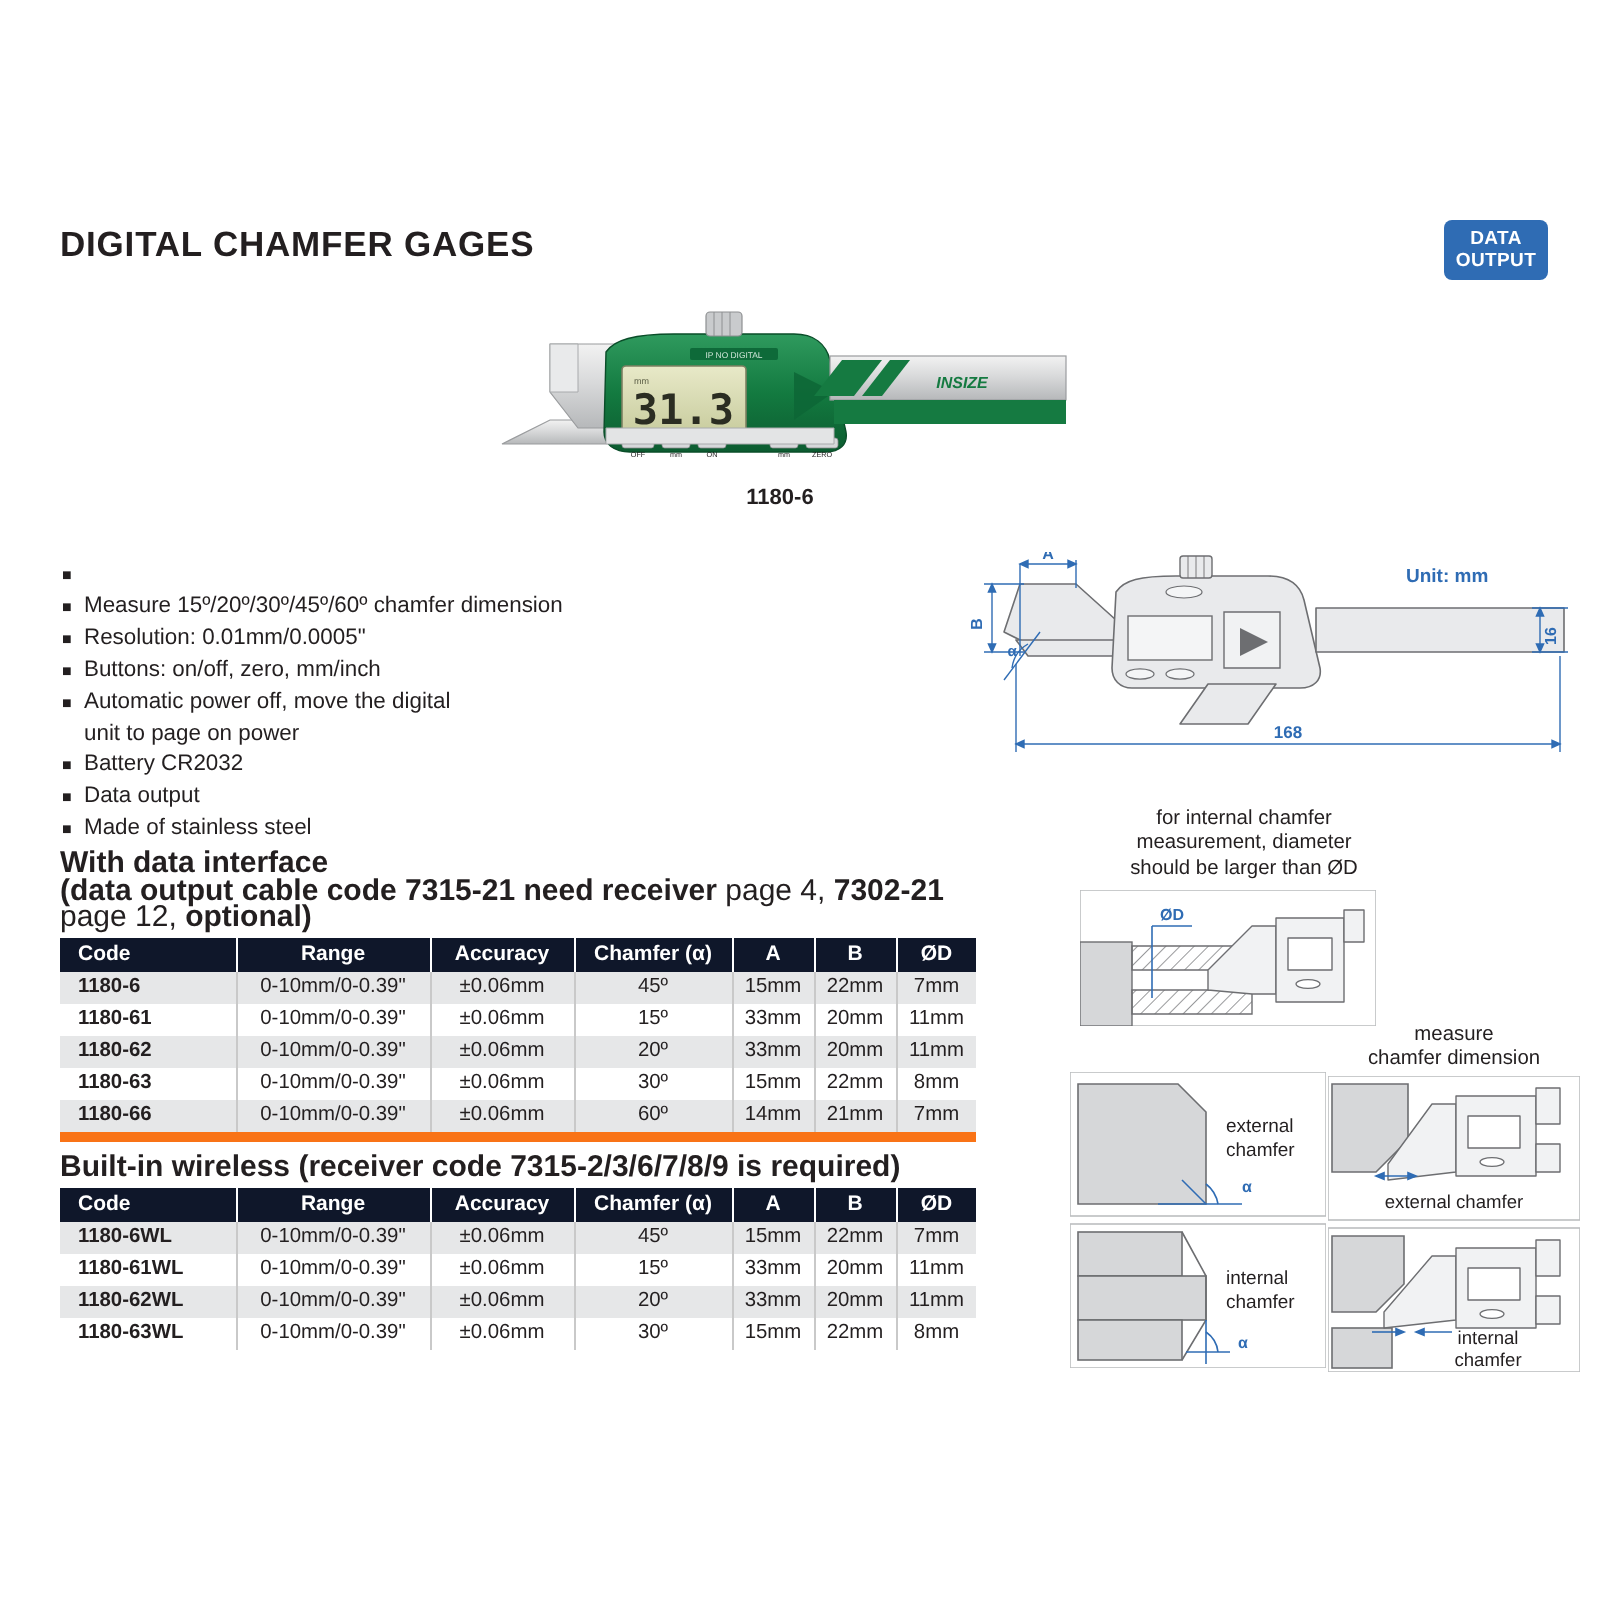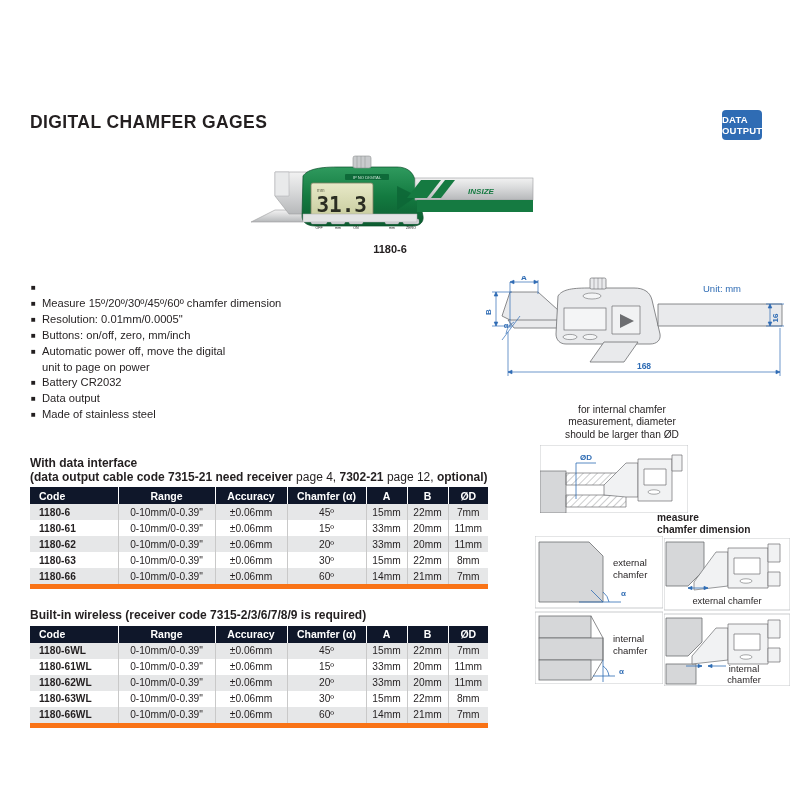--- a/index.html
+++ b/index.html
@@ -25,27 +25,27 @@
     font-weight: bold;
     letter-spacing: 0.4px;
     color: #231f20;
   }
 
   
   .badge {
     position: absolute;
     left: 722px;
     top: 110px;
-    width: 40px;
+    width: 52px;
     height: 30px;
     background: #2f6cb4;
     border-radius: 4px;
     display: flex;
     flex-direction: column;
-    align-items: flex-start;
+    align-items: center;
     justify-content: center;
     color: #ffffff;
     font-size: 9.5px;
     font-weight: bold;
     line-height: 11px;
     letter-spacing: 0.2px;
   }
 
   
   .photo-wrap {
@@ -99,32 +99,31 @@
     left: 462px;
     top: 276px;
     width: 330px;
     height: 110px;
   }
   .unit-label {
     position: absolute;
     left: 703px;
     top: 283px;
     font-size: 9.5px;
-    font-weight: normal;
+    font-weight: bold;
     color: #2f6cb4;
   }
 
   
   .tbl-block { position: absolute; left: 30px; width: 458px; }
   .tbl-cap {
-    font-size: 12px;
+    font-size: 15px;
     font-weight: bold;
     line-height: 13.5px;
     color: #231f20;
-    margin-top: 32px;
   }
   .tbl-cap .reg { font-weight: normal; }
   table.spec {
     border-collapse: collapse;
     width: 458px;
     table-layout: fixed;
     margin-top: 3px;
   }
   table.spec th {
     background: #0f172a;
@@ -179,25 +178,24 @@
     left: 535px;
     top: 536px;
     width: 128px;
     height: 148px;
   }
   .measure-head {
     position: absolute;
     left: 657px;
     top: 512px;
     width: 140px;
-    text-align: left;
+    text-align: center;
     font-size: 10.2px;
     line-height: 12.2px;
     color: #231f20;
-    font-weight: bold;
   }
   .measure-figs {
     position: absolute;
     left: 664px;
     top: 538px;
     width: 126px;
     height: 152px;
   }
 </style>
 </head>
@@ -515,29 +513,20 @@
         </tr>
       <tr class="even">
           <td class="code">1180-63WL</td>
           <td>0-10mm/0-0.39"</td>
           <td>±0.06mm</td>
           <td>30º</td>
           <td>15mm</td>
           <td>22mm</td>
           <td>8mm</td>
         </tr>
-      <tr class="odd last">
-          <td class="code">1180-66WL</td>
-          <td>0-10mm/0-0.39"</td>
-          <td>±0.06mm</td>
-          <td>60º</td>
-          <td>14mm</td>
-          <td>21mm</td>
-          <td>7mm</td>
-        </tr>
     </tbody>
   </table>
 </div>
 
 <div class="note">
   <div>for internal chamfer</div>
   <div>measurement, diameter</div>
   <div>should be larger than ØD</div>
 </div>
 

